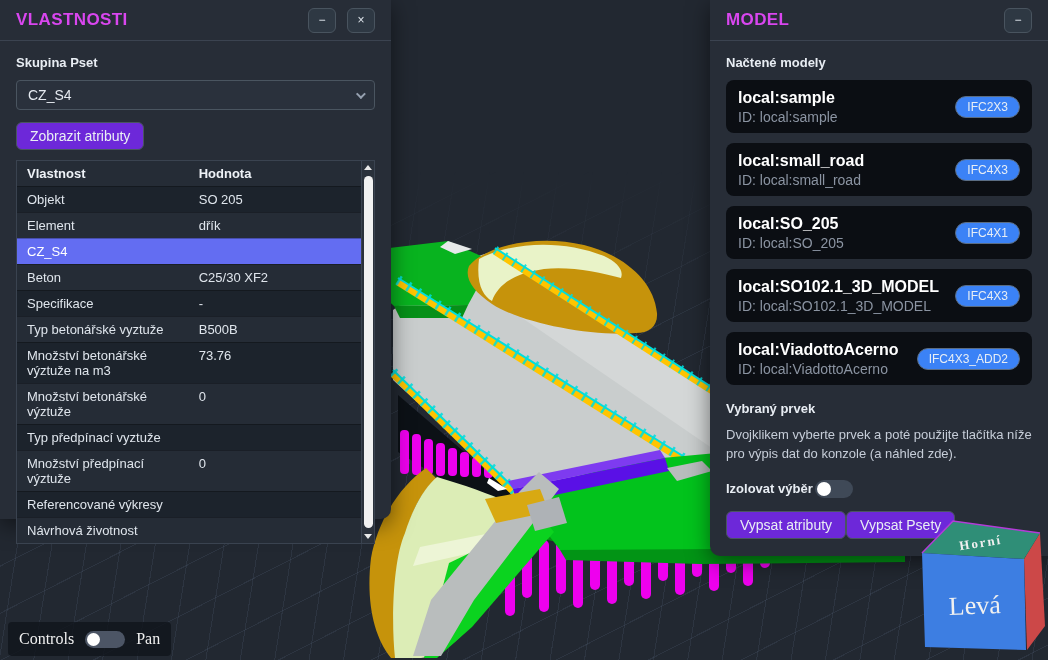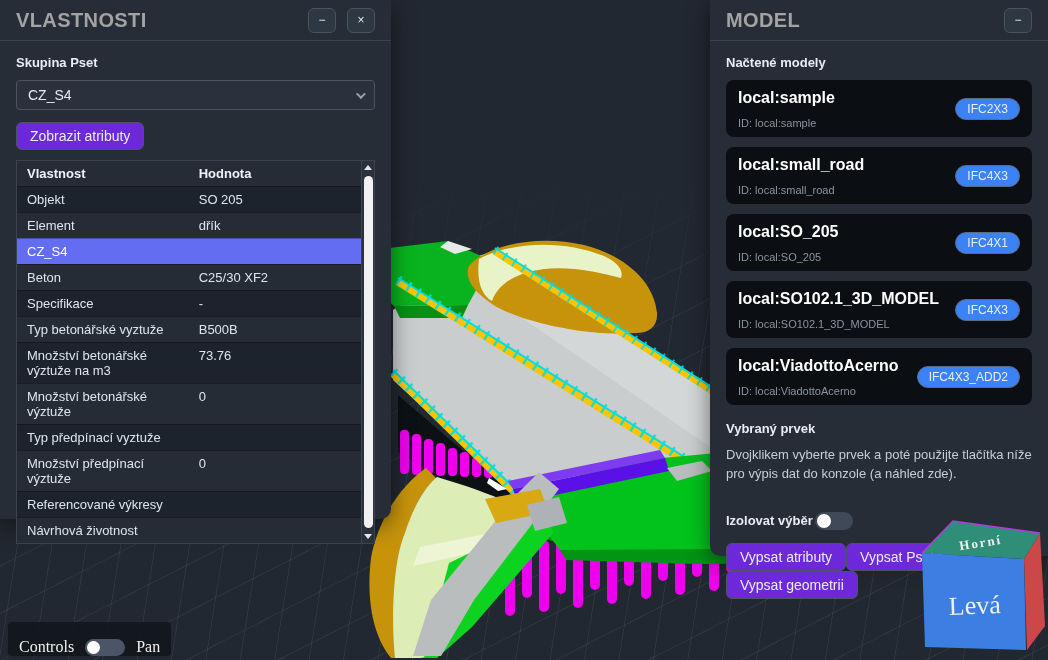--- a/index.html
+++ b/index.html
@@ -42,21 +42,21 @@
   .panel{
     position:absolute;top:0;background:var(--panel-bg);z-index:10;
     box-shadow:0 6px 22px rgba(0,0,0,.5);
   }
   #properties-panel{left:0;width:391px;height:519px;border-radius:0 0 10px 0}
   #model-panel{right:0;width:338px;height:556px;border-radius:0 0 0 10px}
   .panel-header{
     height:41px;display:flex;align-items:center;justify-content:space-between;
     padding:0 16px;border-bottom:1px solid #3b4350;
   }
-  .panel-title{font-size:20px;font-weight:700;letter-spacing:.4px;color:#a3a3a3}
+  .panel-title{font-size:17px;font-weight:700;letter-spacing:.4px;color:#d946ef}
   .win-btns{display:flex;gap:11px}
   .win-btn{
     width:28px;height:25px;background:#2e3843;border:1px solid #49545f;border-radius:6px;
     color:#dfe5ec;font-size:12px;line-height:1;display:flex;align-items:center;justify-content:center;
     cursor:pointer;font-family:inherit;
   }
   .panel-body{padding:12px 16px}
   .section-label{font-size:13px;font-weight:700;color:#e8edf3;margin:2px 0 10px}
   
   .select{
@@ -89,34 +89,34 @@
   .scroll-arrow{height:13px;display:flex;align-items:center;justify-content:center;cursor:pointer;width:100%}
   .tri-up{width:0;height:0;border-left:4px solid transparent;border-right:4px solid transparent;border-bottom:5px solid #e9e9e9}
   .tri-down{width:0;height:0;border-left:4px solid transparent;border-right:4px solid transparent;border-top:5px solid #e9e9e9}
   .scroll-thumb{flex:1;width:9px;margin:2px 0;background:#f1f1f1;border-radius:5px;cursor:pointer}
   
   .model-card{
     background:var(--card-bg);border-radius:8px;padding:8px 12px;margin-bottom:10px;
     display:flex;align-items:center;justify-content:space-between;cursor:pointer;
   }
   .model-name{font-size:16px;font-weight:700;color:#fff;line-height:1.25}
-  .model-id{font-size:11px;color:#8b94a2;margin-top:9px}
+  .model-id{font-size:14px;color:#8b94a2;margin-top:1px}
   .badge{
     border:1px solid #5b6d83;background:#3b82f6;color:#e8eef5;font-size:12px;
     padding:3px 11px;border-radius:999px;white-space:nowrap;margin-left:8px;
   }
-  .desc{font-size:13px;color:#c6cdd8;line-height:1.45;margin:8px 0 28px}
+  .desc{font-size:13px;color:#c6cdd8;line-height:1.45;margin:8px 0 16px}
   .toggle-row{display:flex;align-items:center;gap:2px;margin-bottom:13px}
   .switch{width:38px;height:18px;background:#3f4957;border-radius:10px;position:relative;cursor:pointer;flex:0 0 auto}
   .switch .knob{width:14px;height:14px;background:#fff;border-radius:50%;position:absolute;left:2px;top:2px}
   .btn-row{display:flex;flex-wrap:wrap;gap:0}
   
   #controls-pill{
     position:absolute;left:8px;bottom:4px;height:34px;z-index:15;
-    background:rgba(16,21,28,.82);border-radius:4px;display:flex;align-items:flex-end;
+    background:rgba(16,21,28,.82);border-radius:4px;display:flex;align-items:center;
     gap:11px;padding:0 11px;font-family:"Liberation Serif","DejaVu Serif",serif;
     font-size:16px;color:#f0f0f0;
   }
   .ctl-switch{width:40px;height:17px;background:#4c5565;border-radius:9px;position:relative;cursor:pointer}
   .ctl-switch .knob{width:13px;height:13px;background:#fff;border-radius:50%;position:absolute;left:2px;top:2px}
   
   #nav-cube{position:absolute;right:0;bottom:0;width:140px;height:146px;z-index:30}
   #nav-cube text{font-family:"Liberation Serif","DejaVu Serif",serif;fill:#f0f0f0}
 </style>
 </head>
@@ -335,21 +335,20 @@
     <div class="desc">Dvojklikem vyberte prvek a poté použijte tlačítka níže pro výpis dat do konzole (a náhled zde).</div>
     <div class="toggle-row">
       <span class="section-label" style="margin:0">Izolovat výběr</span>
       <span class="switch">
           <span class="knob"></span>
         </span>
     </div>
     <div class="btn-row" id="action-buttons">
         <button class="btn">Vypsat atributy</button>
         <button class="btn">Vypsat Psety</button>
-        <button class="btn">Vypsat geometrii</button>
       </div>
   </div>
 </div>
 
 <div id="controls-pill">
   <span>Controls</span>
   <span class="ctl-switch">
       <span class="knob"></span>
     </span>
   <span>Pan</span>

